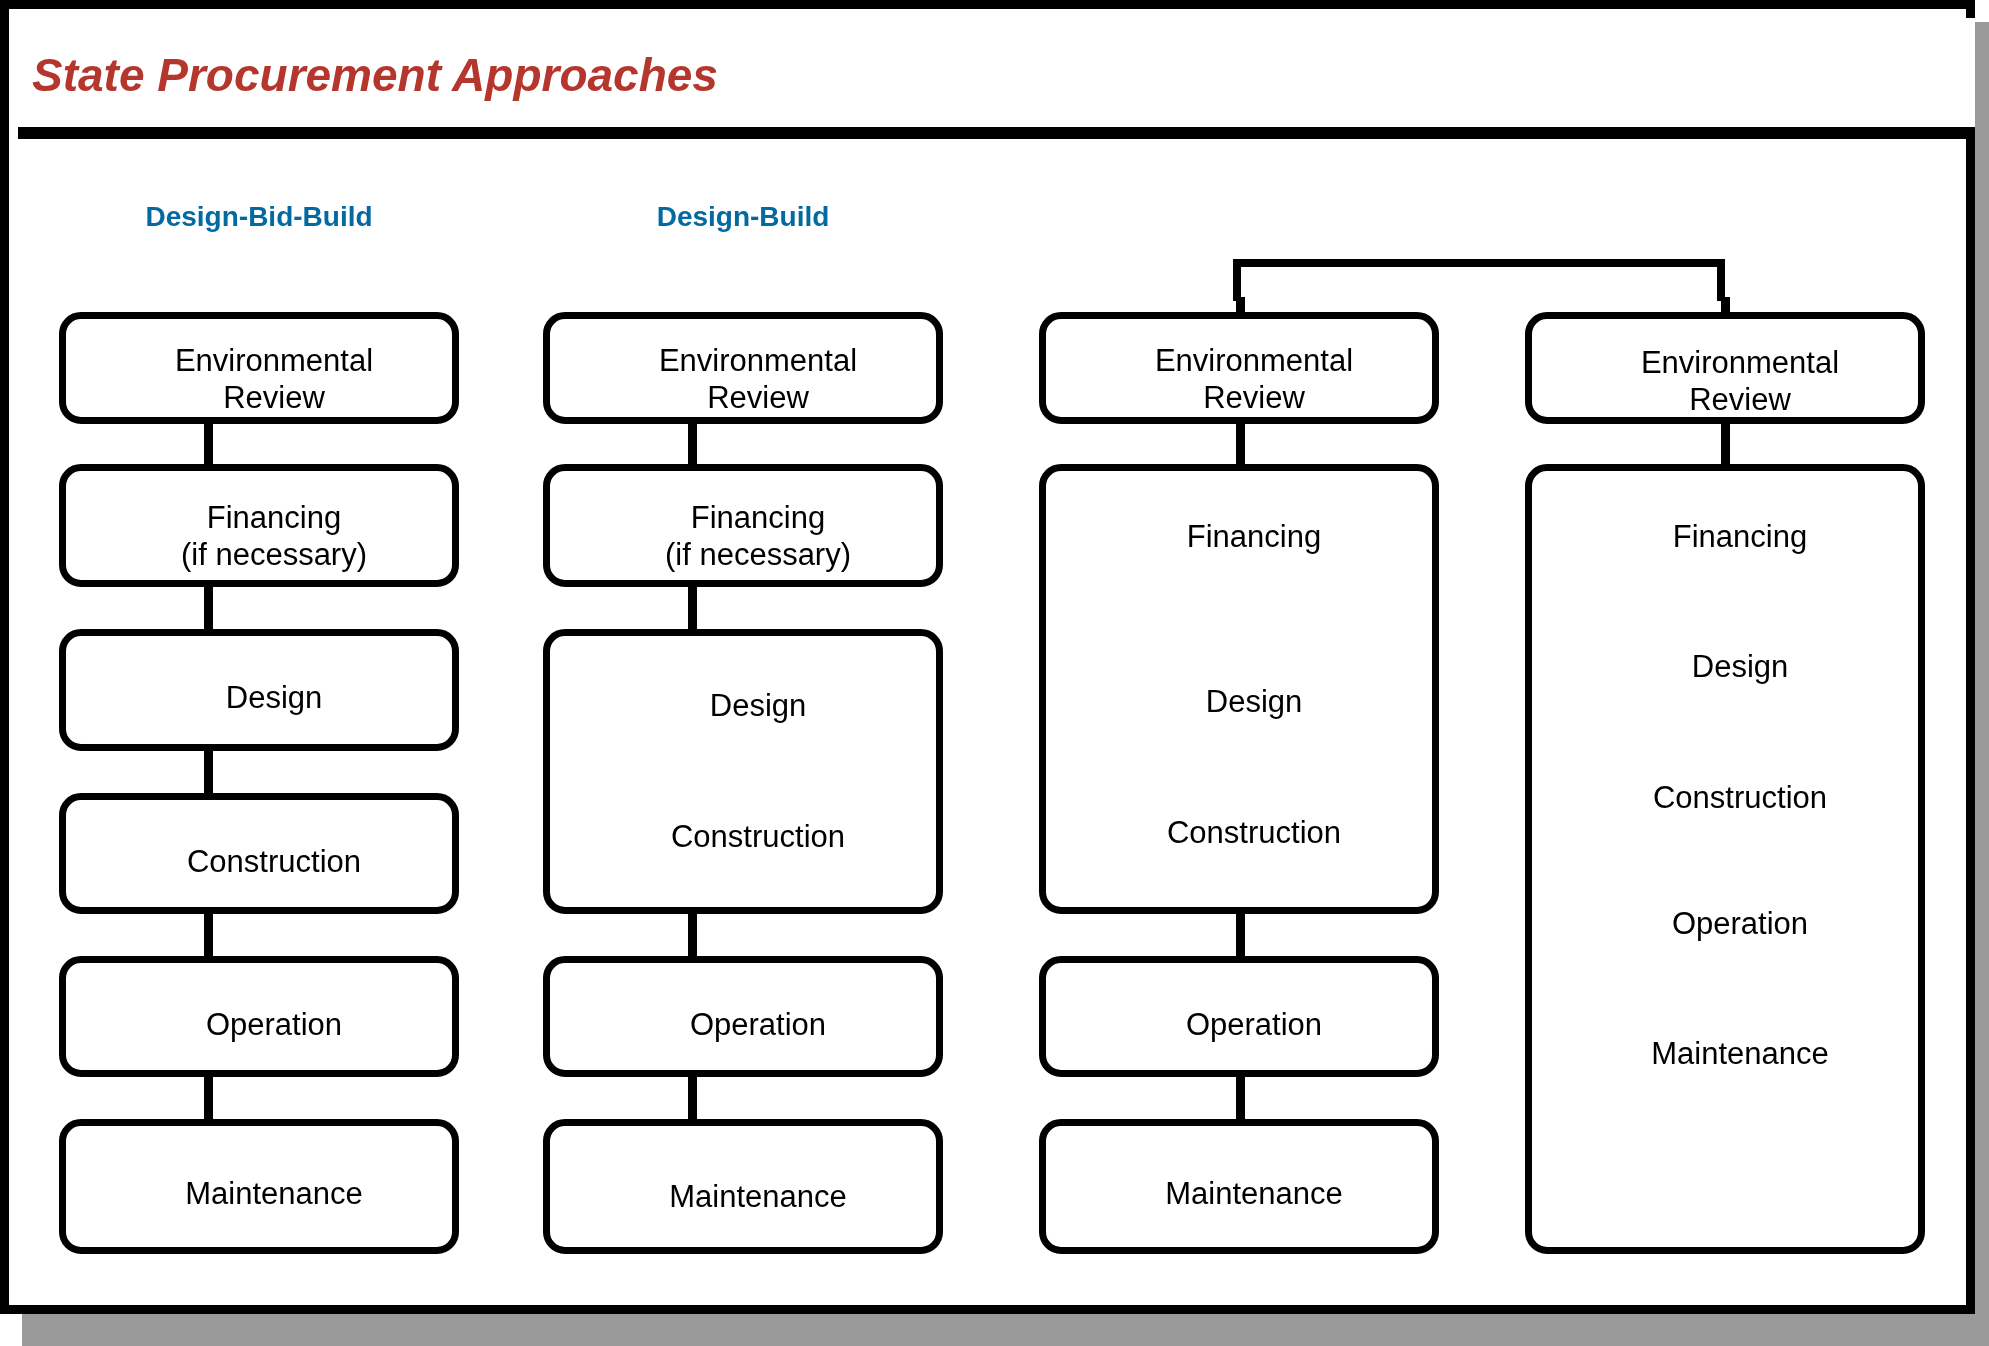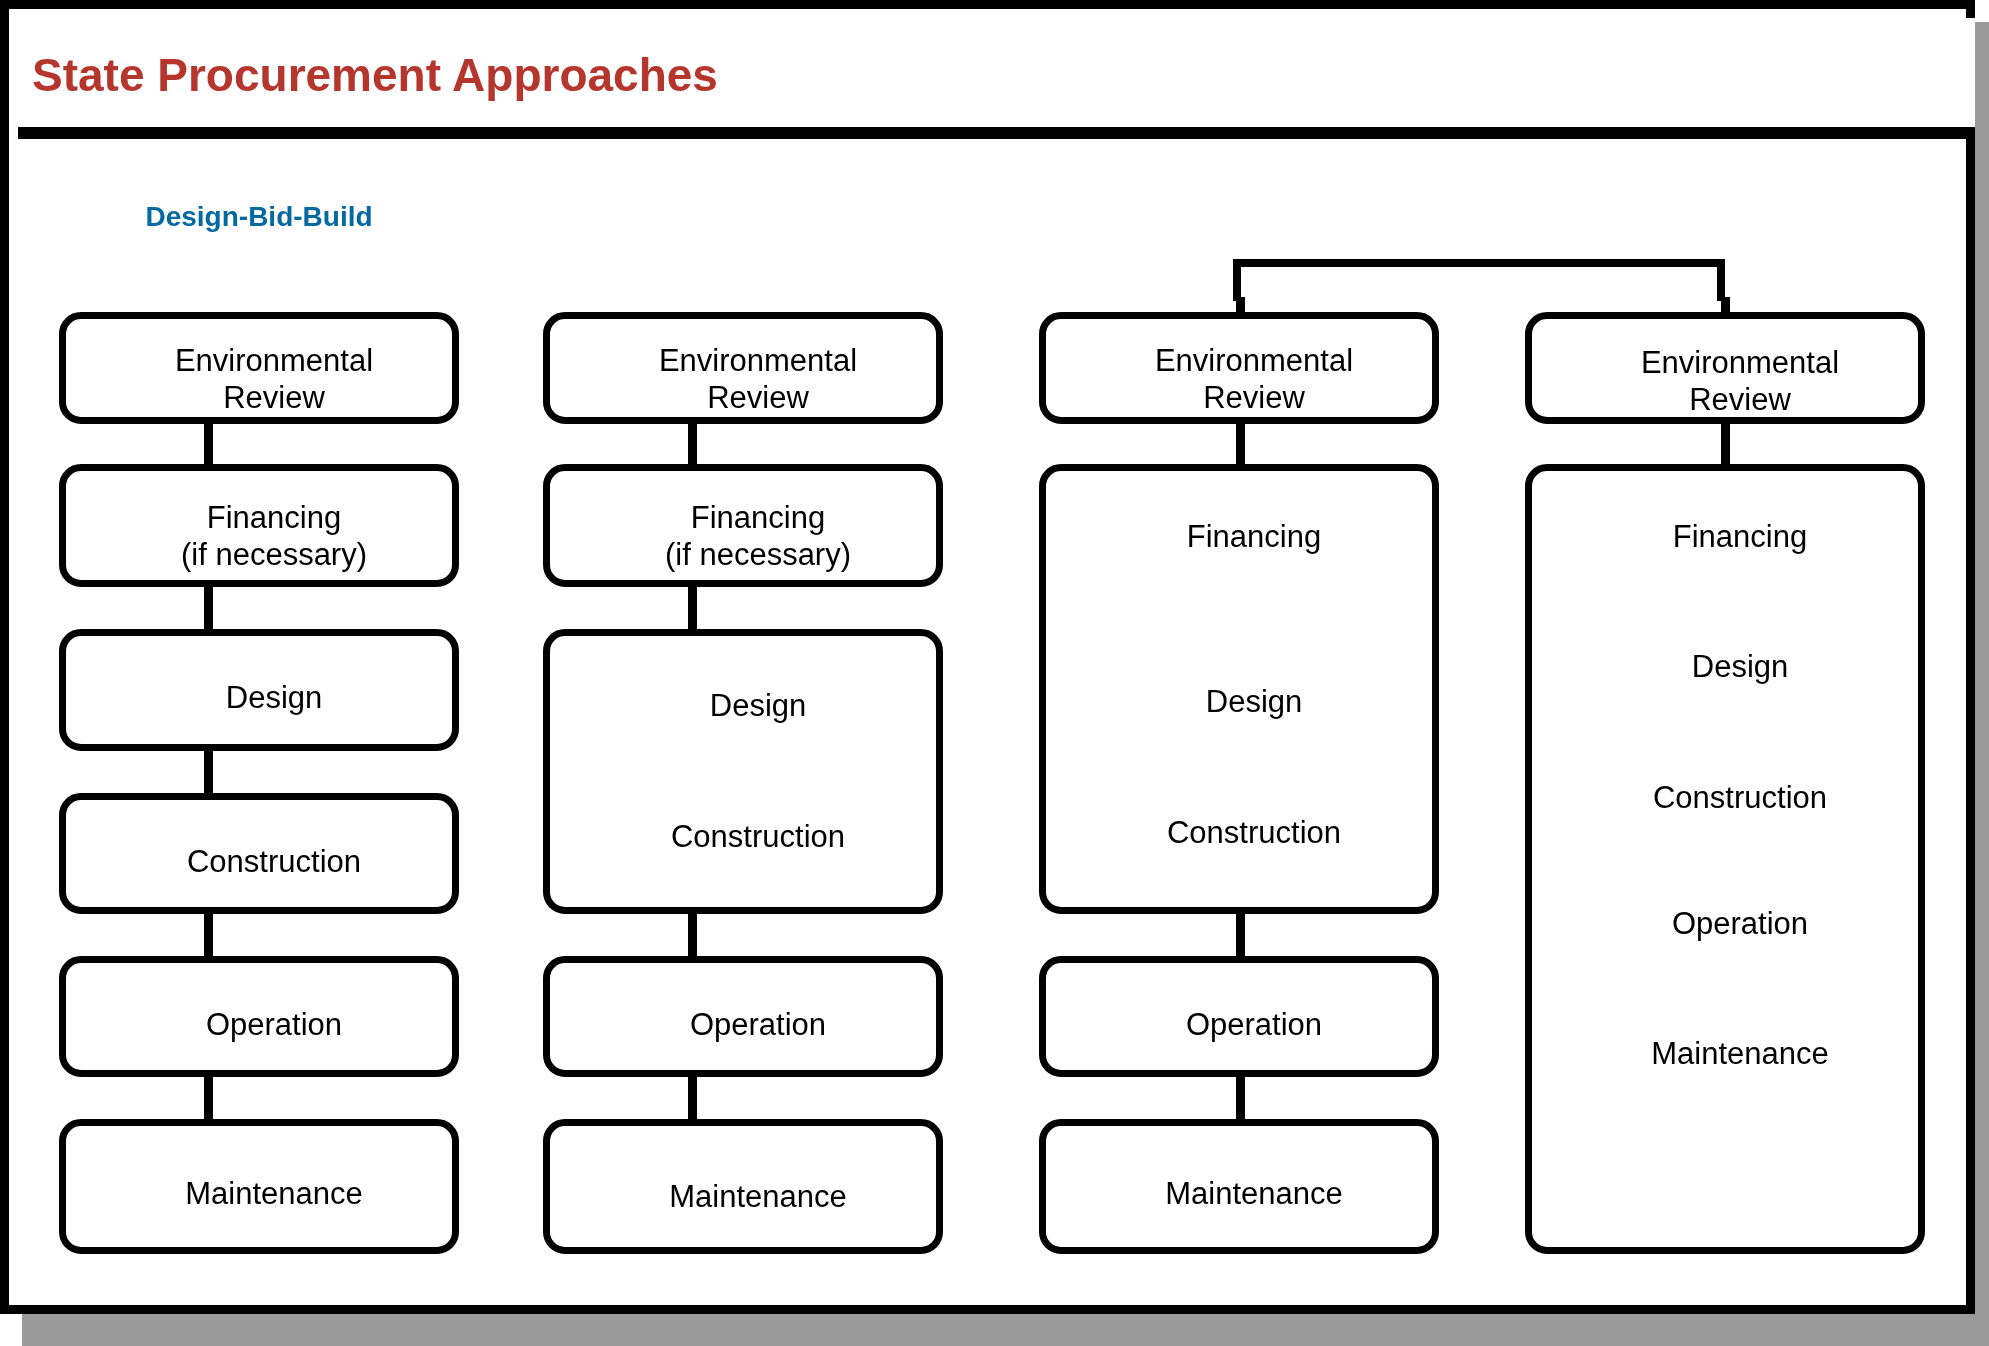--- a/index.html
+++ b/index.html
@@ -37,20 +37,21 @@
   }
 
   
   #title-band {
     position: absolute;
     left: 9px;
     top: 9px;
     width: 1957px;
     height: 109px;
     background: #ffffff;
+    font-style: italic;
   }
   #page-title {
     position: absolute;
     left: 14px;
     top: 30px;
     font-size: 46px;
     font-weight: bold;
     letter-spacing: 0px;
     white-space: nowrap;
   }
@@ -124,20 +125,21 @@
 
   <div id="frame">
 
     <div id="title-band">
       <div id="page-title" style="color:#b5362c;">State Procurement Approaches</div>
     </div>
     <div id="title-rule"></div>
 
     <div class="col-header" style="left:50px; top:192px; width:400px;">Design-Bid-Build</div>
 
+    <div class="col-header" style="left:534px; top:192px; width:400px;">Design-Build</div>
 
 
     <div id="p3-bracket"></div>
 
     <div class="connector" style="left:195px; top:415px;  height:40px;"></div>
     <div class="connector" style="left:195px; top:578px;  height:42px;"></div>
     <div class="connector" style="left:195px; top:742px;  height:42px;"></div>
     <div class="connector" style="left:195px; top:905px;  height:42px;"></div>
     <div class="connector" style="left:195px; top:1068px; height:42px;"></div>
 

